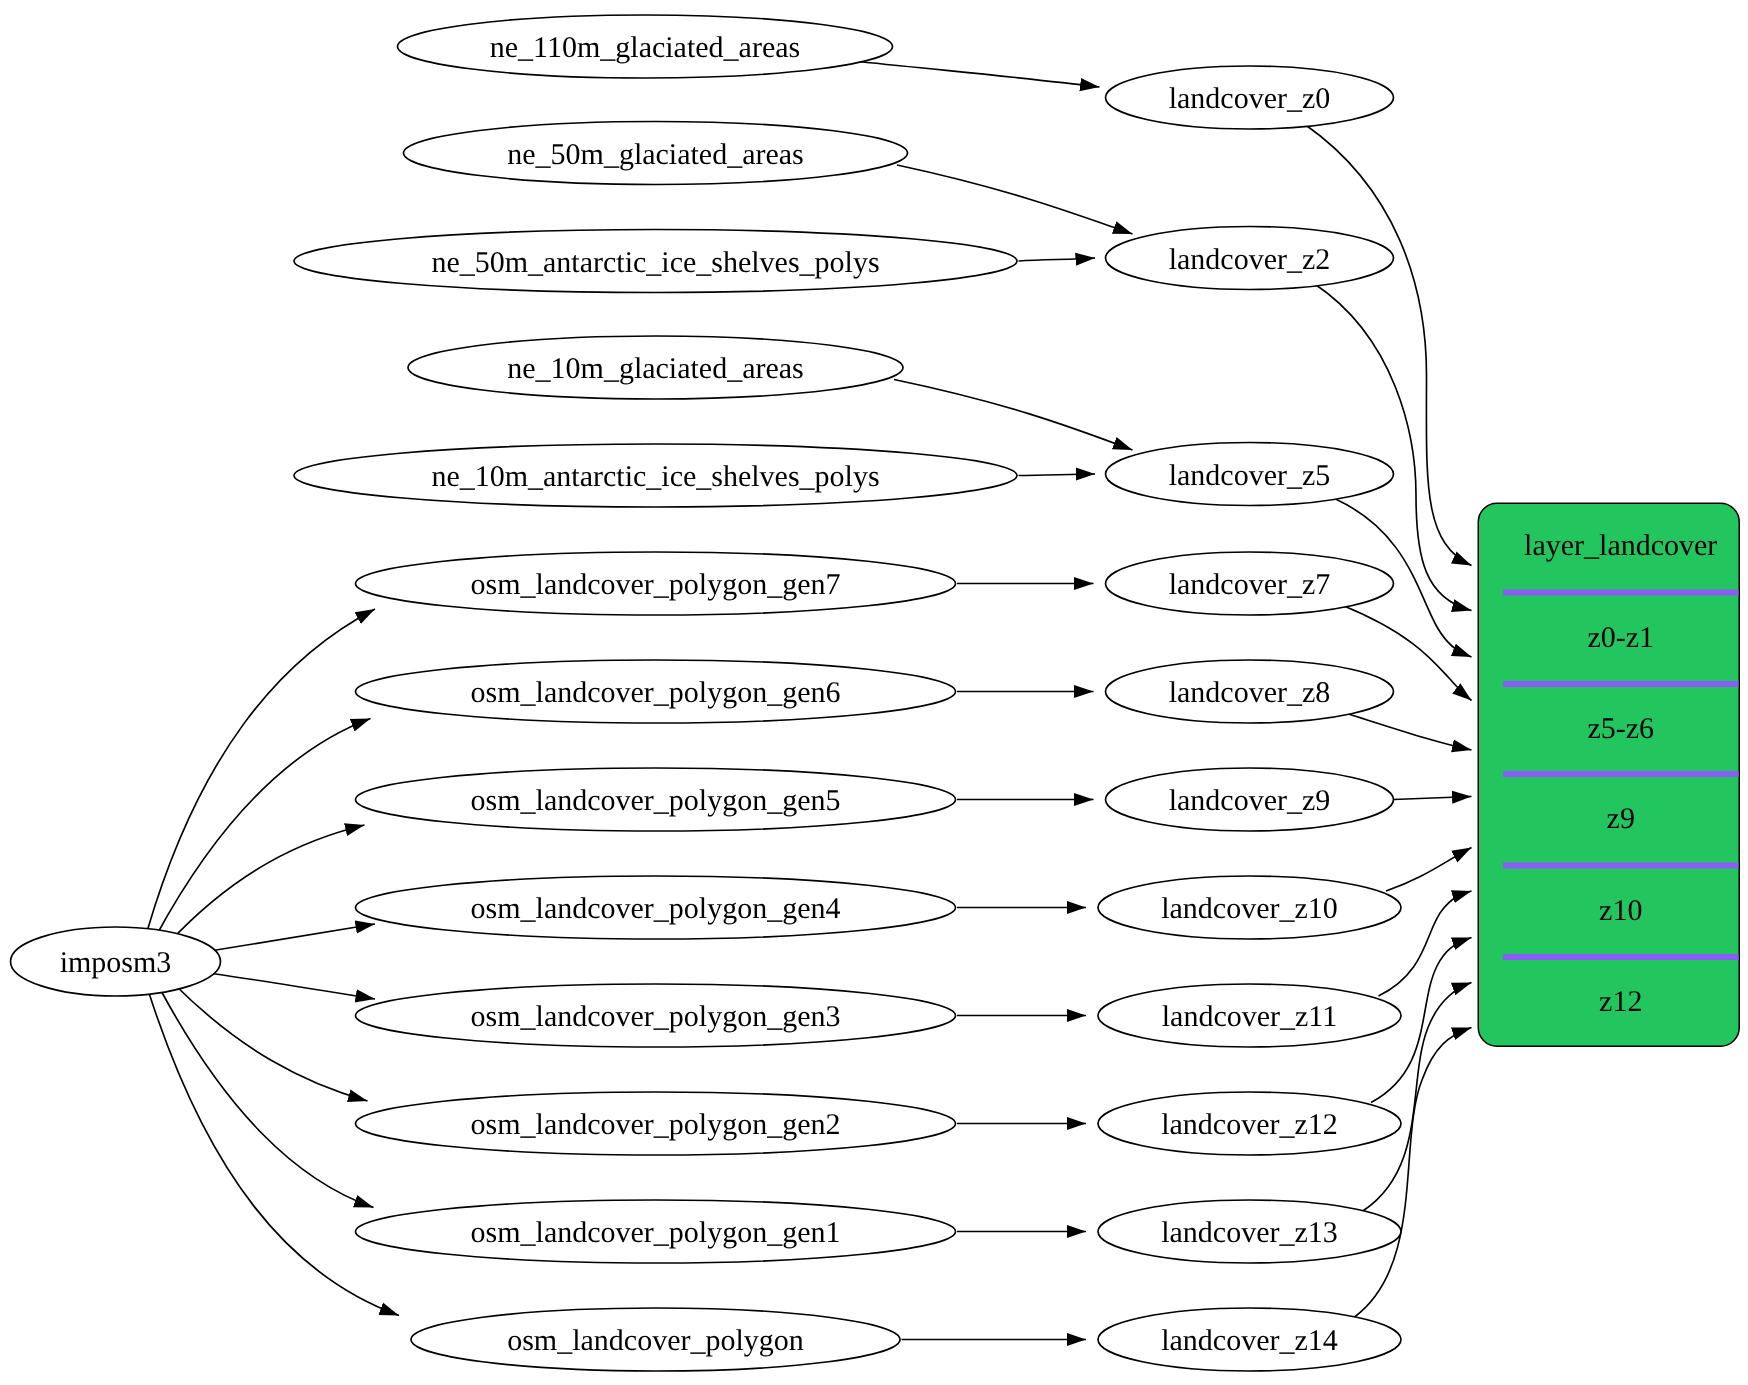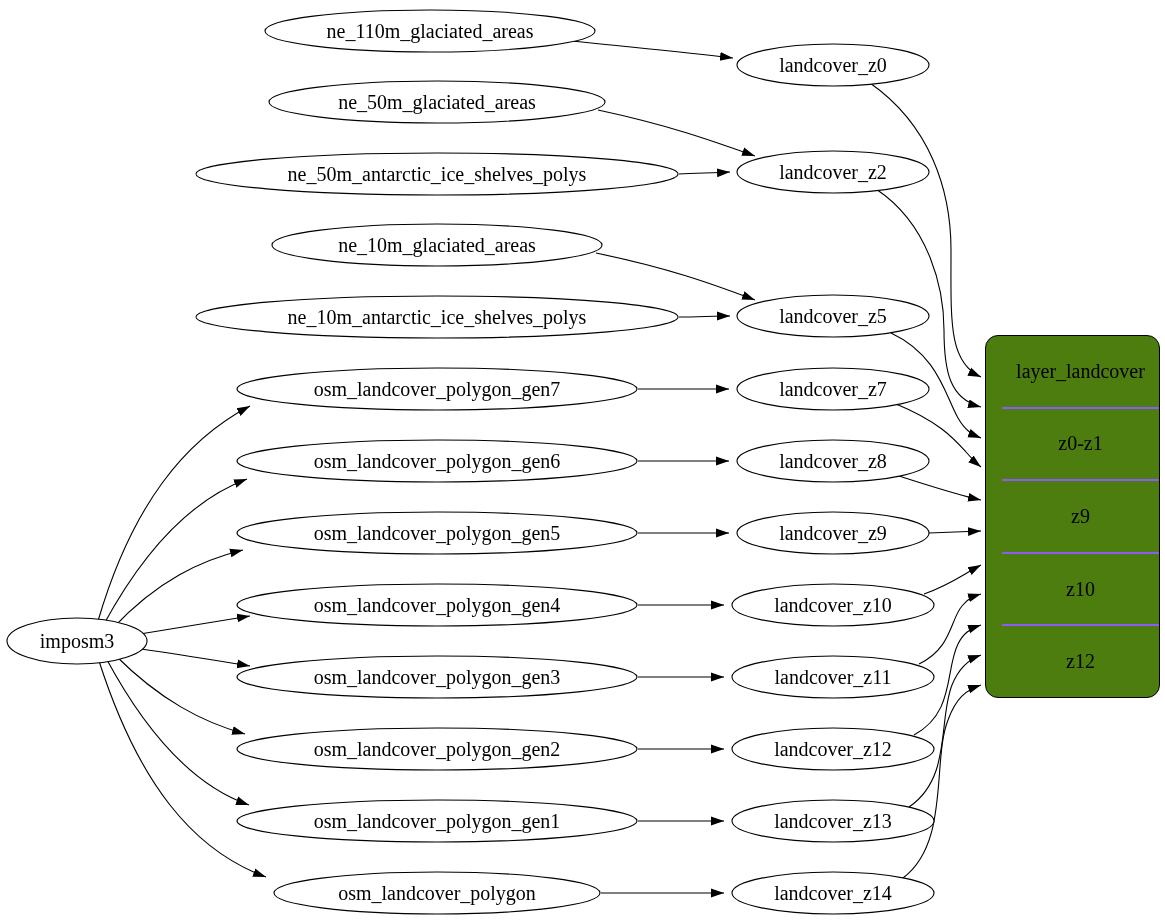--- a/index.html
+++ b/index.html
@@ -4,24 +4,24 @@
 <style>
   html,body{margin:0;padding:0;background:#ffffff;}
   body{width:1165px;height:923px;position:relative;overflow:hidden;
        font-family:"Liberation Serif", serif;}
   #graph-svg{position:absolute;left:0;top:0;}
   .node-ellipse{fill:#ffffff;stroke:#000000;stroke-width:1.1;}
   .node-label{font-family:"Liberation Serif", serif;font-size:20px;fill:#000000;
               text-anchor:middle;}
   .edge{fill:none;stroke:#000000;stroke-width:1.1;}
   #record-table{position:absolute;left:985px;top:335px;width:175px;height:363px;
-    background:#4d7c0f;border:1.2px solid #000000;border-radius:13px;
+    background:#22c55e;border:1.2px solid #000000;border-radius:13px;
     box-sizing:border-box;display:flex;flex-direction:column;padding-left:16px;}
   .record-row{flex:1;display:flex;align-items:center;justify-content:center;
-    font-size:20px;color:#000000;border-top:2px solid #8b5cf6;}
+    font-size:20px;color:#000000;border-top:4px solid #8b5cf6;}
   .record-row:first-child{border-top:none;}
 </style>
 </head>
 <body>
 
 <svg id="graph-svg" width="1165" height="923" viewBox="0 0 1165 923">
   <defs>
     <marker id="arrow" markerUnits="userSpaceOnUse" markerWidth="14" markerHeight="12" refX="13" refY="5" orient="auto">
       <path d="M0,0.6 L13,5 L0,9.4 z" fill="#000000"></path>
     </marker>
@@ -167,16 +167,17 @@
   </g>
   <g>
     <ellipse class="node-ellipse" cx="833" cy="893" rx="101" ry="21"></ellipse>
     <text class="node-label" x="833" y="900">landcover_z14</text>
   </g>
 </svg>
 
 <div id="record-table">
   <div class="record-row">layer_landcover</div>
   <div class="record-row">z0-z1</div>
+  <div class="record-row">z5-z6</div>
   <div class="record-row">z9</div>
   <div class="record-row">z10</div>
   <div class="record-row">z12</div>
 </div>
 
 </body></html>

